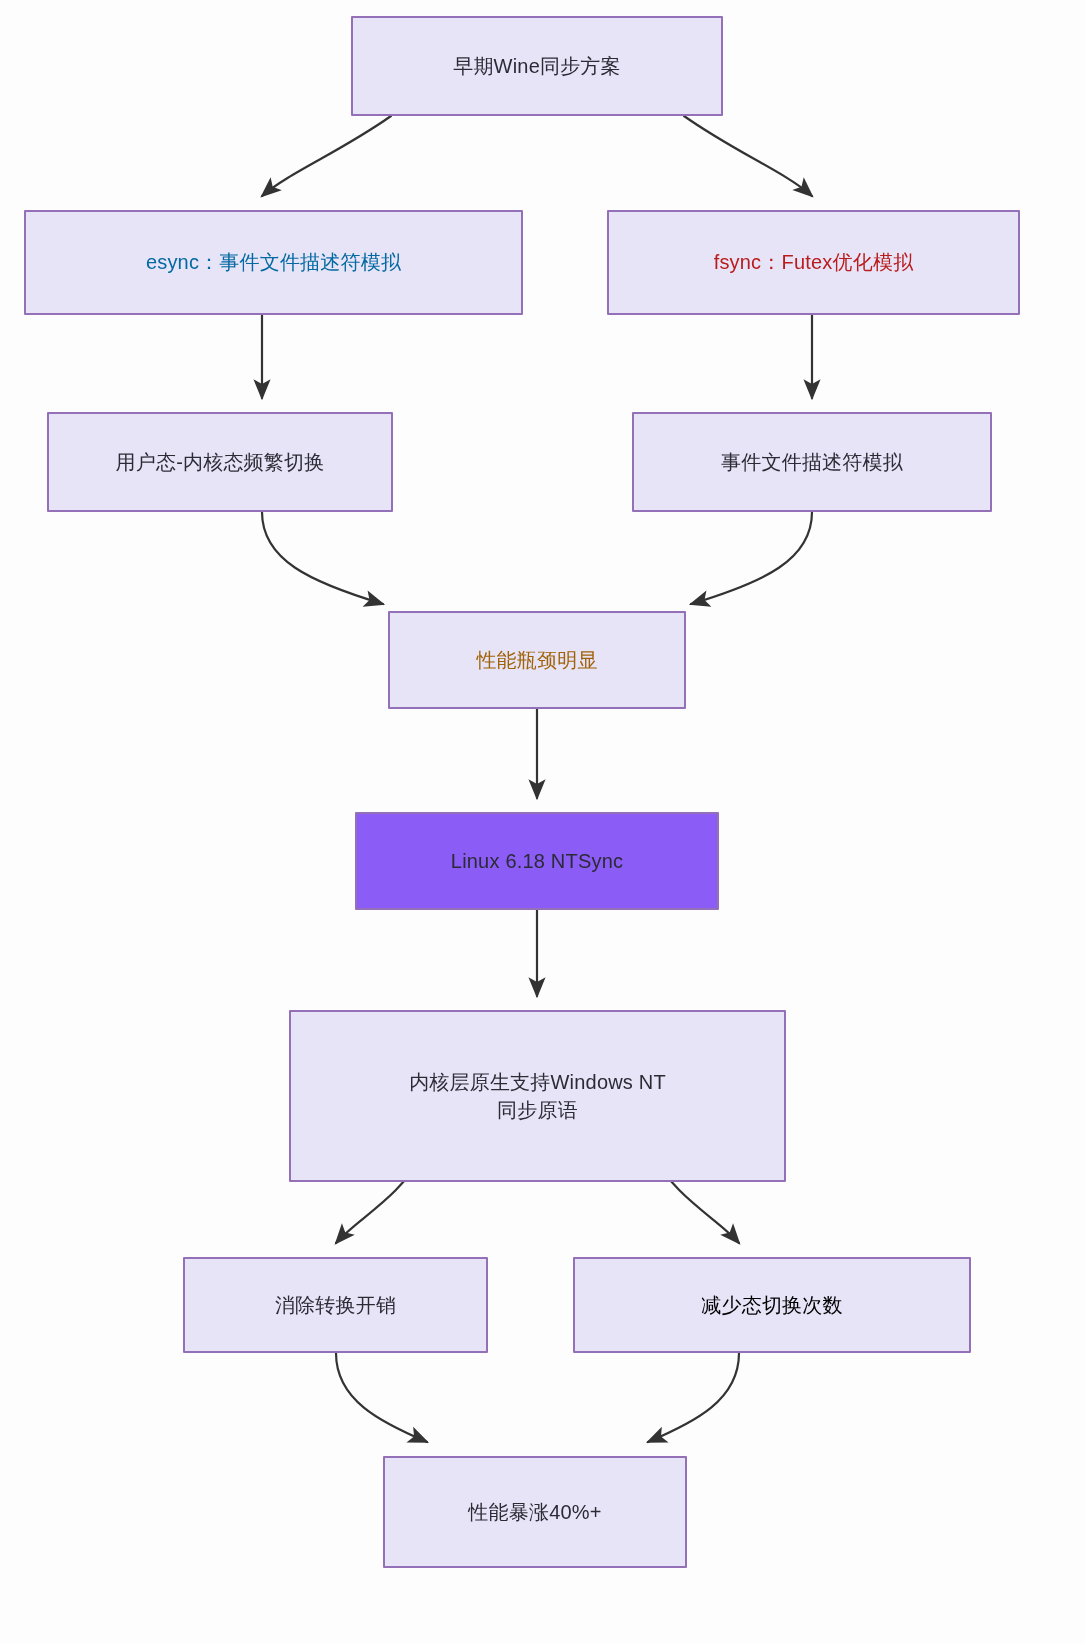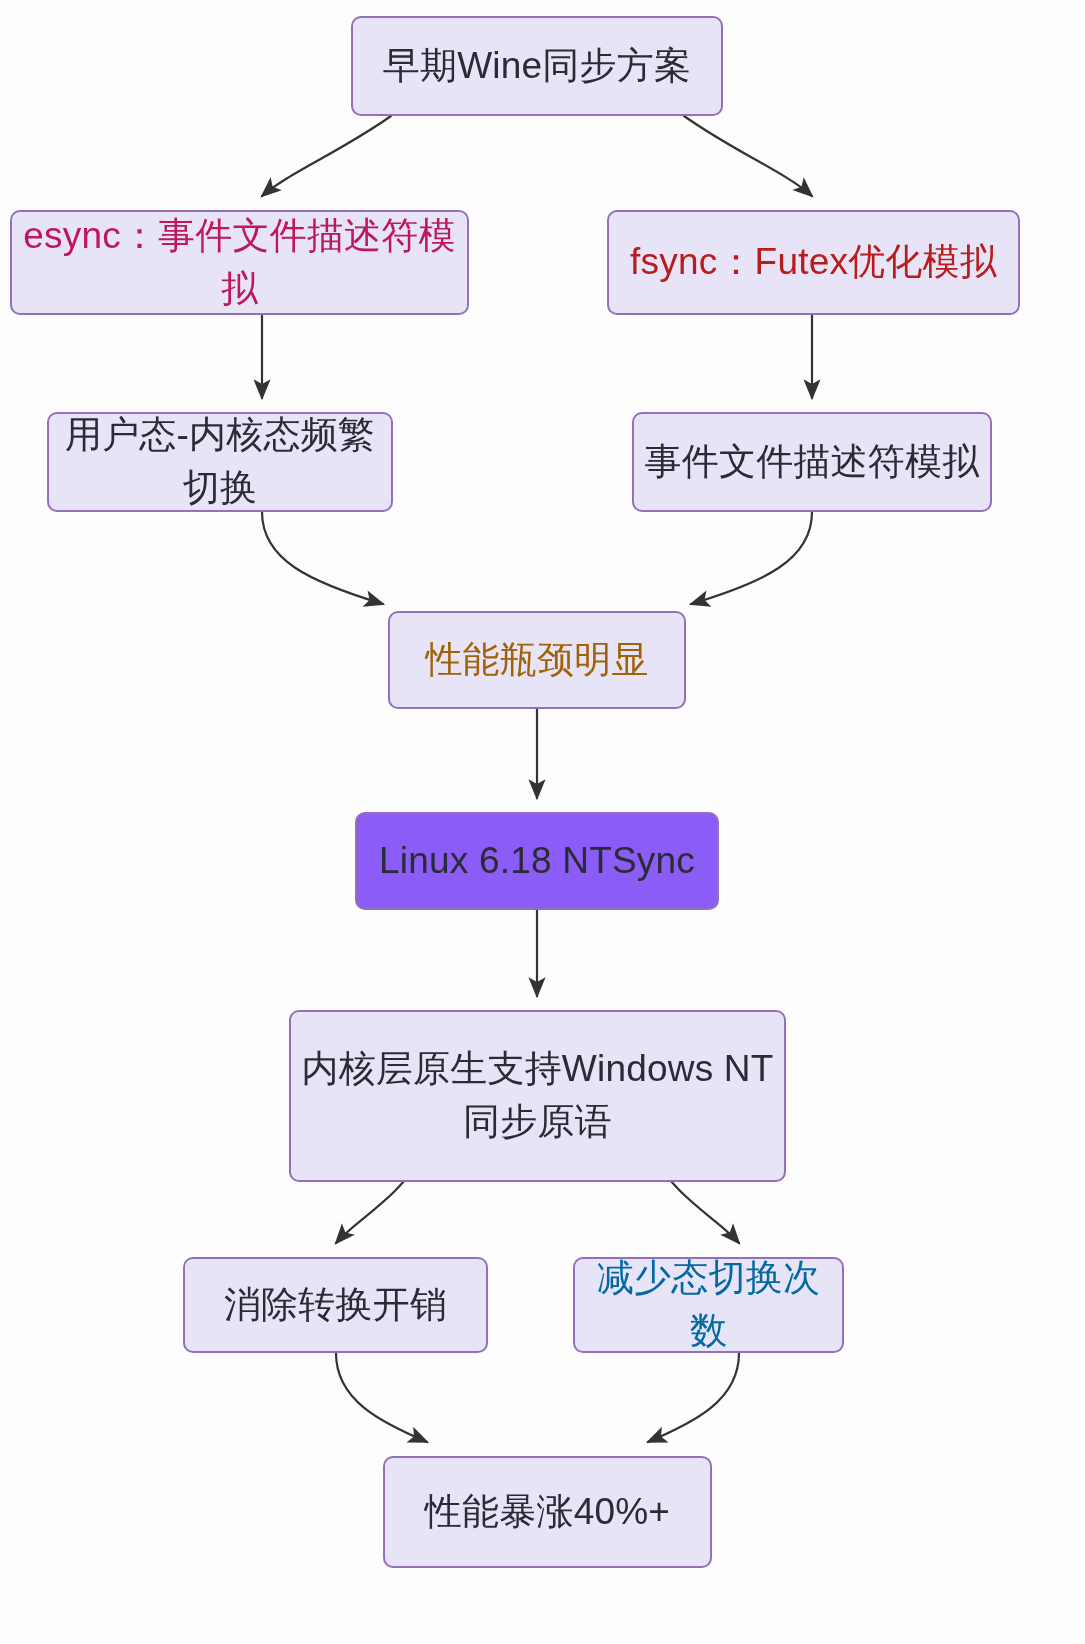--- a/index.html
+++ b/index.html
@@ -23,27 +23,27 @@
     top: 0;
     width: 1085px;
     height: 1644px;
     pointer-events: none;
   }
   .node {
     position: absolute;
     box-sizing: border-box;
     background: #e8e4f8;
     border: 2px solid #9370b8;
-    border-radius: 10px;
+    border-radius: 1px;
     display: flex;
     align-items: center;
     justify-content: flex-start;
     text-align: center;
     color: #2b2b35;
-    font-size: 37px;
+    font-size: 20px;
     line-height: 1.42;
     letter-spacing: 0.2px;
     padding: 4px 10px;
     white-space: pre-line;
   }
   .node-label {
     display: block;
     width: 100%;
   }
 </style>
@@ -67,25 +67,25 @@
         <path d="M 537,709 L 537,798" stroke="#333333" marker-end="url(#arrow)"></path>
         <path d="M 537,910 L 537,996" stroke="#333333" marker-end="url(#arrow)"></path>
         <path d="M 424,1152 C 400,1198 358,1218 336,1243" stroke="#333333" marker-end="url(#arrow)"></path>
         <path d="M 651,1152 C 675,1198 717,1218 739,1243" stroke="#333333" marker-end="url(#arrow)"></path>
         <path d="M 336,1353 C 336,1400 380,1422 427,1442" stroke="#333333" marker-end="url(#arrow)"></path>
         <path d="M 739,1353 C 739,1400 695,1422 648,1442" stroke="#333333" marker-end="url(#arrow)"></path>
       </g>
   </svg>
   <div id="node-layer">
       <div class="node" style="left: 351px; top: 16px; width: 372px; height: 100px; background: rgb(232, 228, 248); border-color: rgb(147, 112, 184); color: rgb(43, 43, 53);"><span class="node-label">早期Wine同步方案</span></div>
-      <div class="node" style="left: 10px; top: 210px; width: 459px; height: 105px; background: rgb(232, 228, 248); border-color: rgb(147, 112, 184); color: #be185d;"><span class="node-label">esync：事件文件描述符模拟</span></div>
+      <div class="node" style="left: 24px; top: 210px; width: 499px; height: 105px; background: rgb(232, 228, 248); border-color: rgb(147, 112, 184); color: #0369a1;"><span class="node-label">esync：事件文件描述符模拟</span></div>
       <div class="node" style="left: 607px; top: 210px; width: 413px; height: 105px; background: rgb(232, 228, 248); border-color: rgb(147, 112, 184); color: #b91c1c;"><span class="node-label">fsync：Futex优化模拟</span></div>
       <div class="node" style="left: 47px; top: 412px; width: 346px; height: 100px; background: rgb(232, 228, 248); border-color: rgb(147, 112, 184); color: rgb(43, 43, 53);"><span class="node-label">用户态-内核态频繁切换</span></div>
       <div class="node" style="left: 632px; top: 412px; width: 360px; height: 100px; background: rgb(232, 228, 248); border-color: rgb(147, 112, 184); color: rgb(43, 43, 53);"><span class="node-label">事件文件描述符模拟</span></div>
       <div class="node" style="left: 388px; top: 611px; width: 298px; height: 98px; background: rgb(232, 228, 248); border-color: rgb(147, 112, 184); color: #a16207;"><span class="node-label">性能瓶颈明显</span></div>
       <div class="node" style="left: 355px; top: 812px; width: 364px; height: 98px; background: #8b5cf6; border-color: rgb(147, 112, 184); color: rgb(43, 43, 53);"><span class="node-label">Linux 6.18 NTSync</span></div>
       <div class="node" style="left: 289px; top: 1010px; width: 497px; height: 172px; background: rgb(232, 228, 248); border-color: rgb(147, 112, 184); color: rgb(43, 43, 53);"><span class="node-label">内核层原生支持Windows NT
 同步原语</span></div>
       <div class="node" style="left: 183px; top: 1257px; width: 305px; height: 96px; background: rgb(232, 228, 248); border-color: rgb(147, 112, 184); color: rgb(43, 43, 53);"><span class="node-label">消除转换开销</span></div>
-      <div class="node" style="left: 573px; top: 1257px; width: 271px; height: 96px; background: rgb(232, 228, 248); border-color: rgb(147, 112, 184); color: #0369a1;"><span class="node-label">减少态切换次数</span></div>
-      <div class="node" style="left: 383px; top: 1456px; width: 329px; height: 112px; background: rgb(232, 228, 248); border-color: rgb(147, 112, 184); color: rgb(43, 43, 53);"><span class="node-label">性能暴涨40%+</span></div>
+      <div class="node" style="left: 573px; top: 1257px; width: 398px; height: 96px; background: rgb(232, 228, 248); border-color: rgb(147, 112, 184); color: #000000;"><span class="node-label">减少态切换次数</span></div>
+      <div class="node" style="left: 383px; top: 1456px; width: 304px; height: 112px; background: rgb(232, 228, 248); border-color: rgb(147, 112, 184); color: rgb(43, 43, 53);"><span class="node-label">性能暴涨40%+</span></div>
     </div>
 </div>
 
 </body></html>

